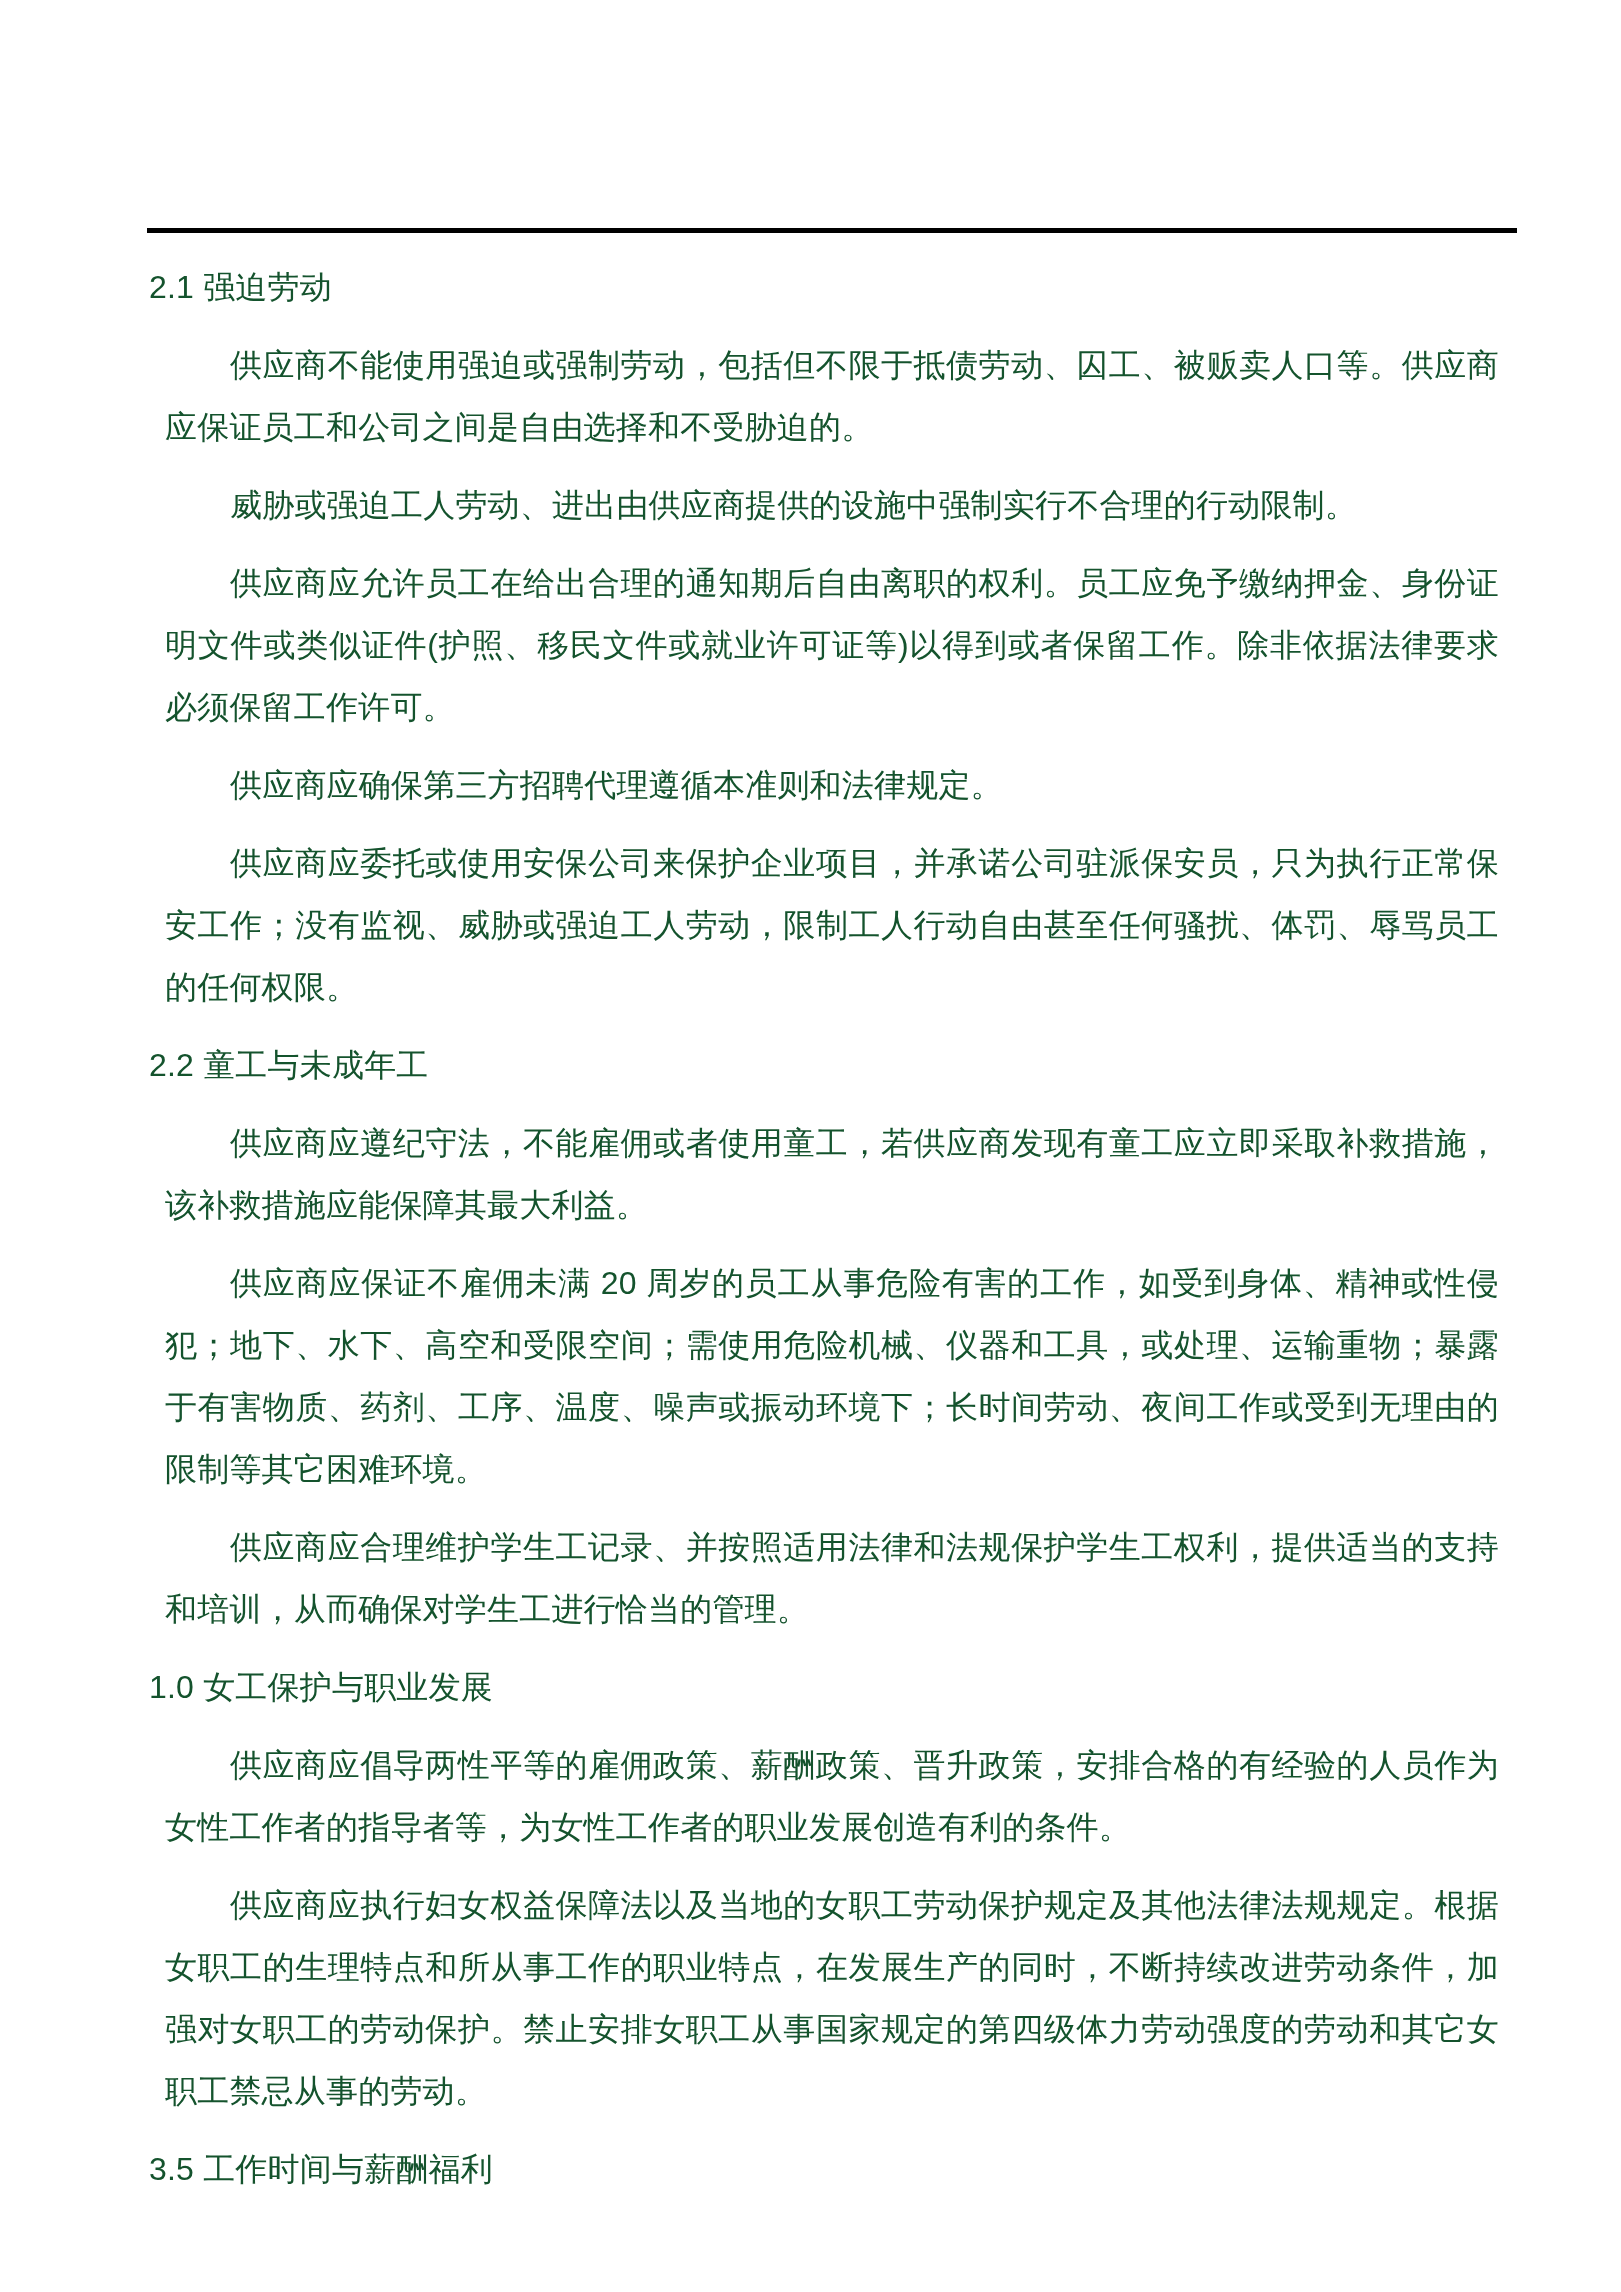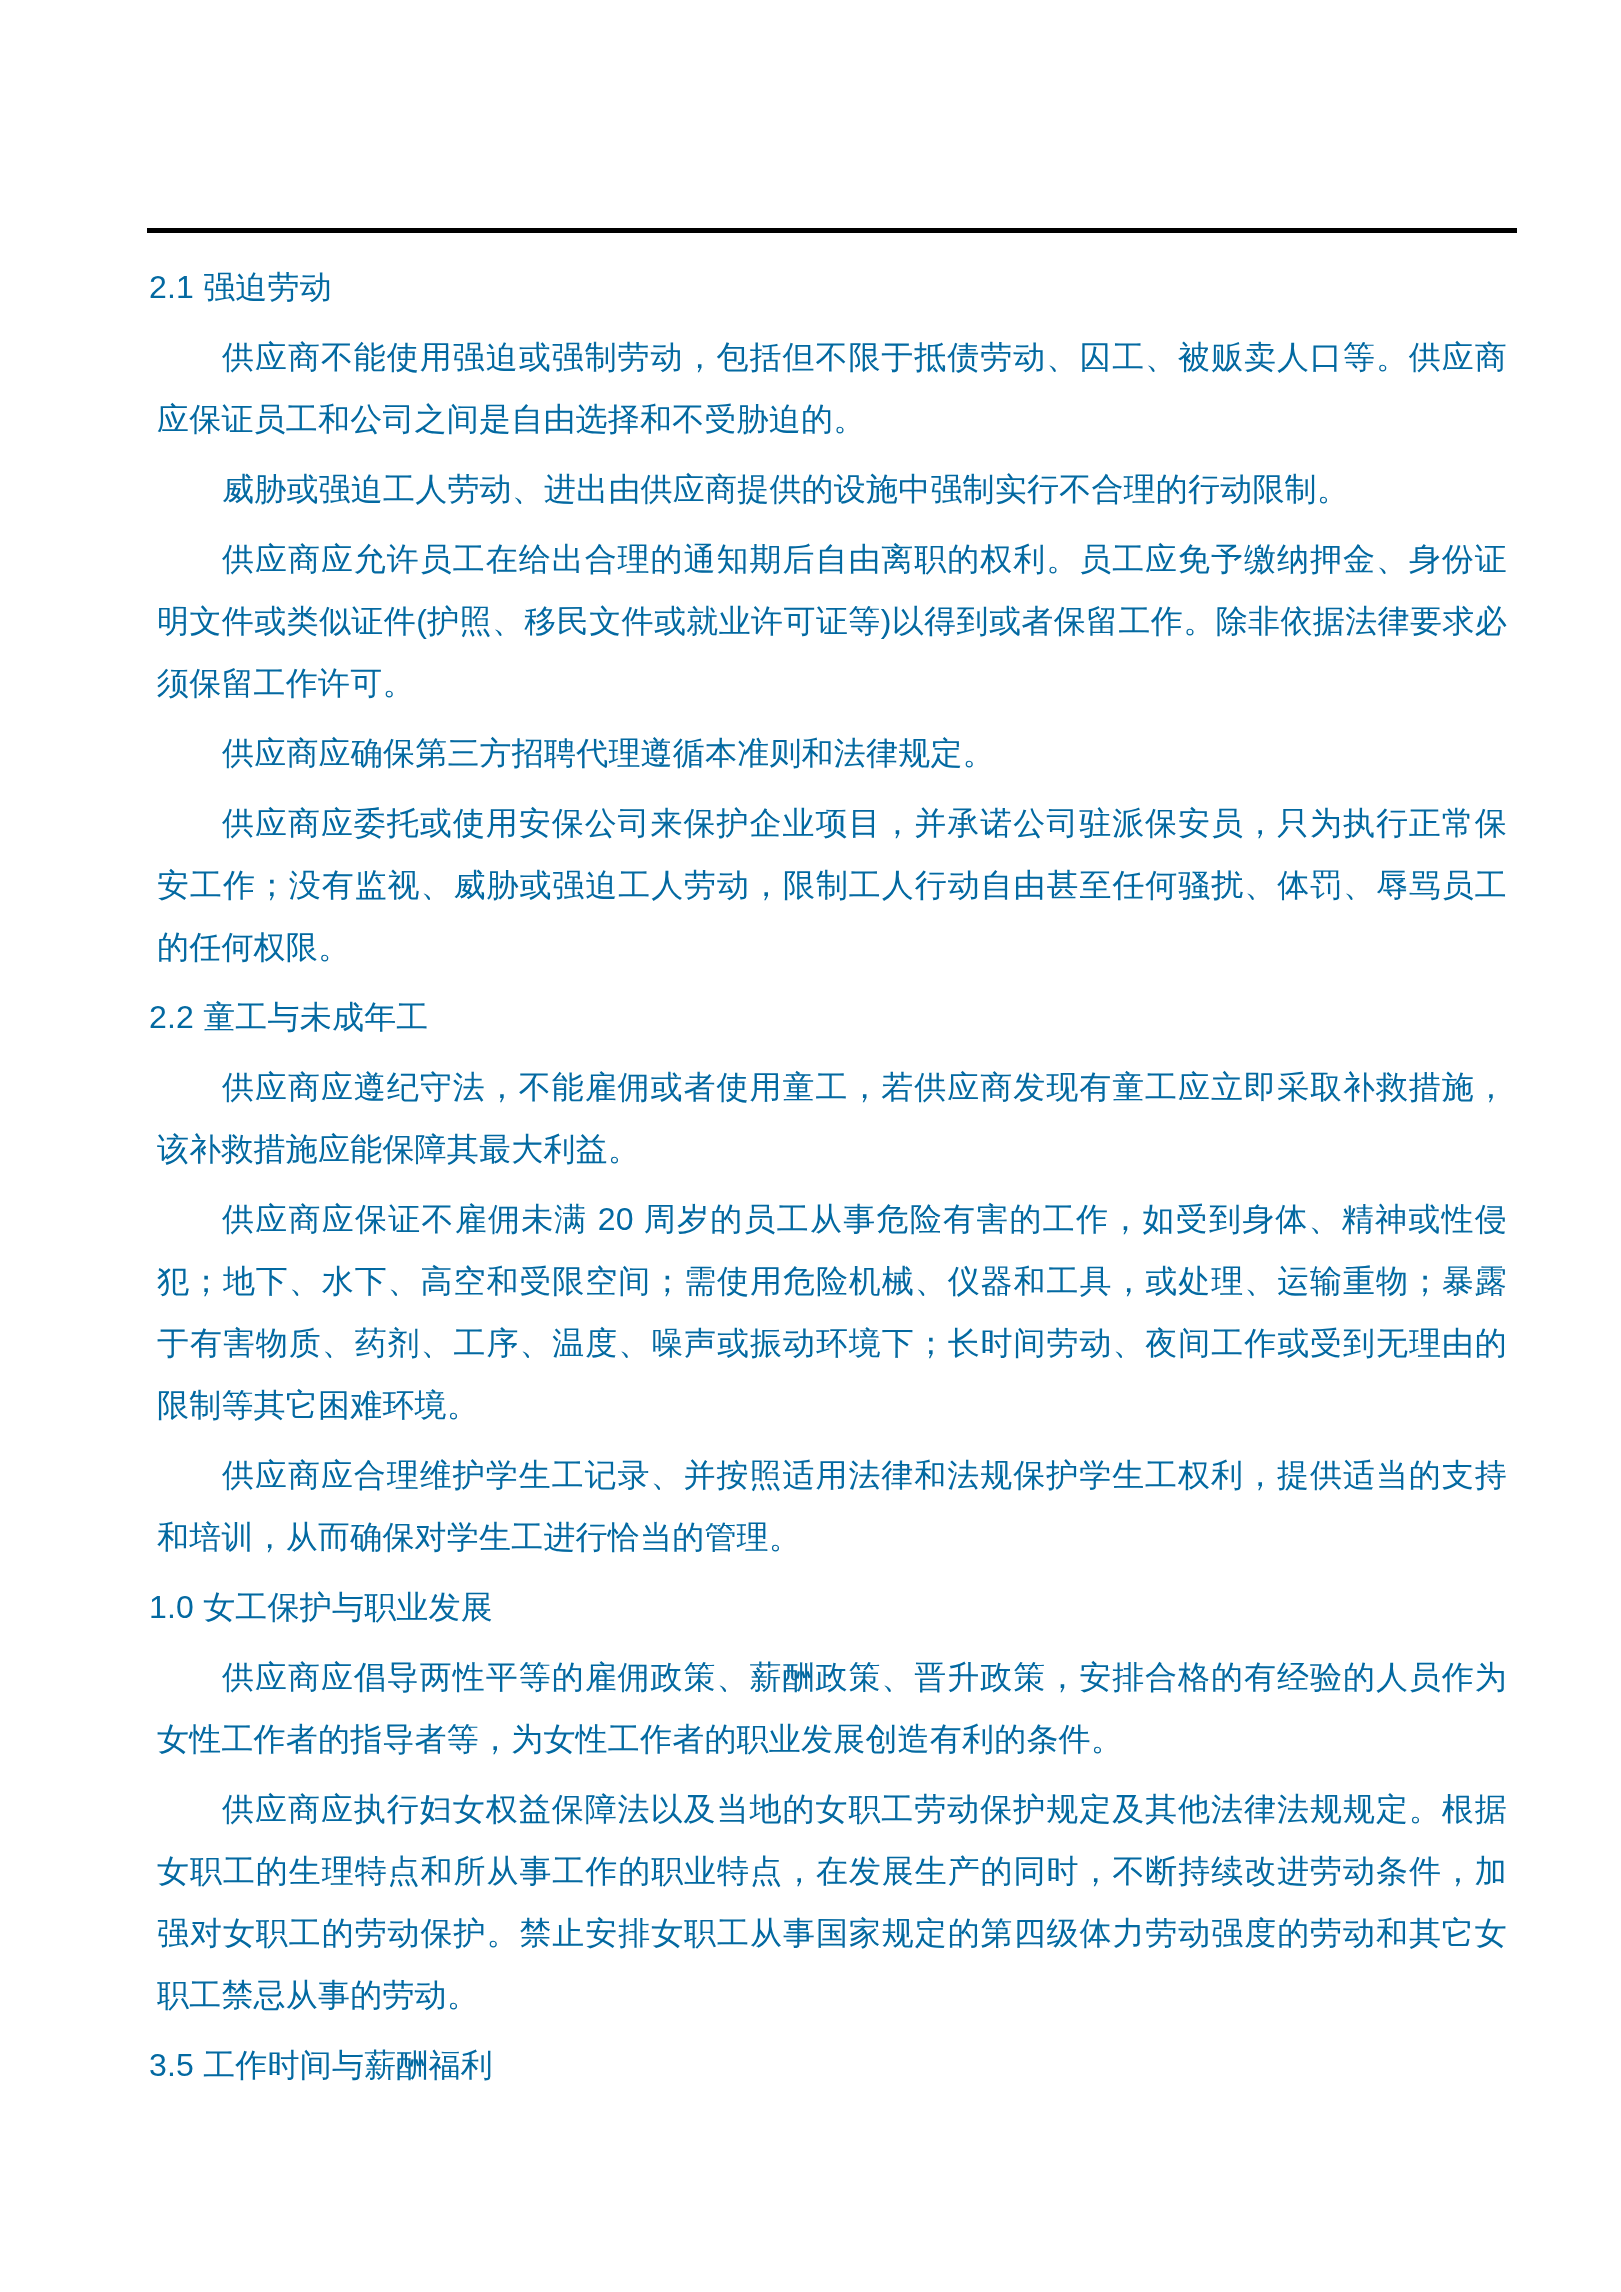--- a/index.html
+++ b/index.html
@@ -37,31 +37,31 @@
   }
   .section-heading {
     margin: 0;
     padding: 0;
     font-size: 32px;
     font-weight: normal;
     text-align: left;
     text-indent: 0;
   }
   .paragraph {
-    margin: 8px;
+    margin: 16px;
     padding: 0;
     text-indent: 65px;
     word-break: normal;
     overflow-wrap: break-word;
   }
 </style>
 </head>
 <body>
 
-<div class="page" style="background: rgb(255, 255, 255); color: #0369a1;">
+<div class="page" style="background: rgb(255, 255, 255); color: #14532d;">
   <div class="top-rule" style="background: rgb(0, 0, 0);"></div>
   <div class="content" id="content">
       <h2 class="section-heading">2.1 强迫劳动</h2>
       <p class="paragraph">供应商不能使用强迫或强制劳动，包括但不限于抵债劳动、囚工、被贩卖人口等。供应商应保证员工和公司之间是自由选择和不受胁迫的。</p>
       <p class="paragraph">威胁或强迫工人劳动、进出由供应商提供的设施中强制实行不合理的行动限制。</p>
       <p class="paragraph">供应商应允许员工在给出合理的通知期后自由离职的权利。员工应免予缴纳押金、身份证明文件或类似证件(护照、移民文件或就业许可证等)以得到或者保留工作。除非依据法律要求必须保留工作许可。</p>
       <p class="paragraph">供应商应确保第三方招聘代理遵循本准则和法律规定。</p>
       <p class="paragraph">供应商应委托或使用安保公司来保护企业项目，并承诺公司驻派保安员，只为执行正常保安工作；没有监视、威胁或强迫工人劳动，限制工人行动自由甚至任何骚扰、体罚、辱骂员工的任何权限。</p>
       <h2 class="section-heading">2.2 童工与未成年工</h2>
       <p class="paragraph">供应商应遵纪守法，不能雇佣或者使用童工，若供应商发现有童工应立即采取补救措施，该补救措施应能保障其最大利益。</p>

